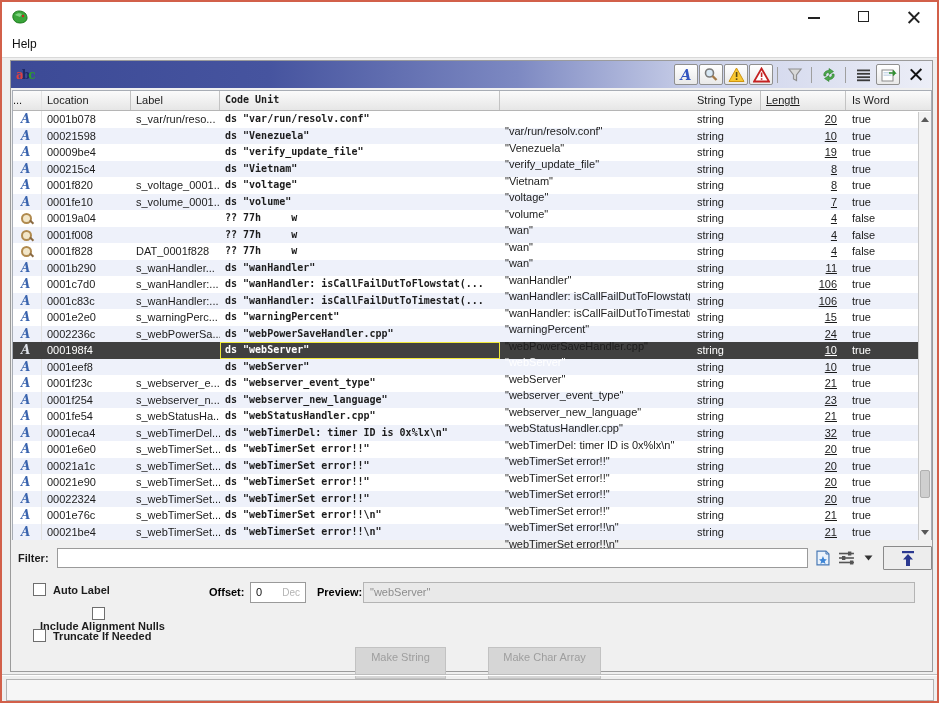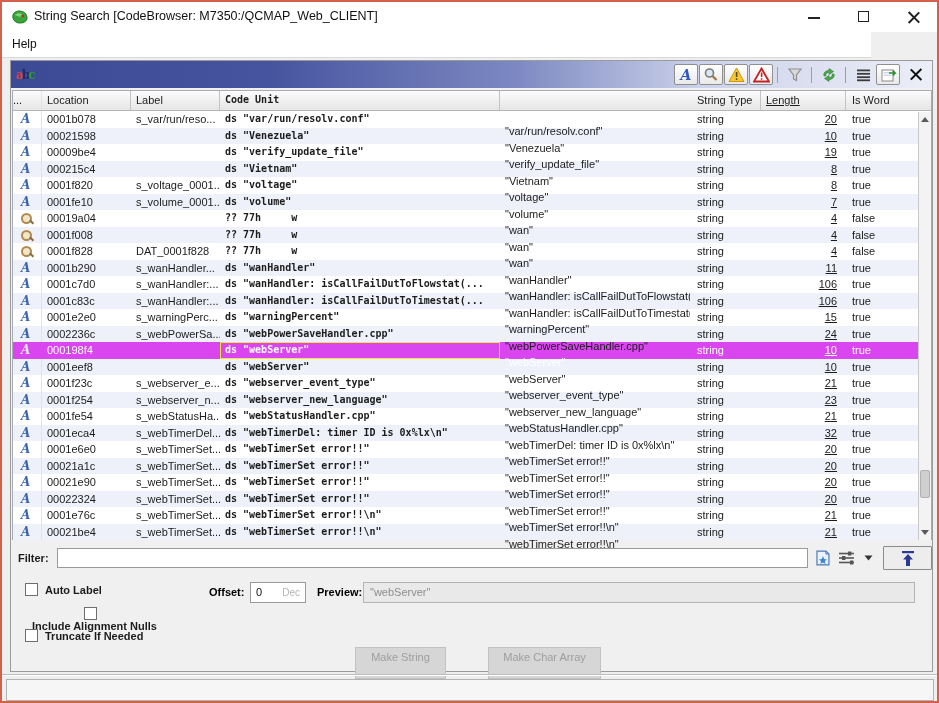--- a/index.html
+++ b/index.html
@@ -13,21 +13,21 @@
   .app-icon { position:absolute; left:9px; top:7px; width:18px; height:16px; }
   .title-text { position:absolute; left:32px; top:7px; font-size:12.5px; color:#111; white-space:nowrap; }
   .win-controls { position:absolute; right:8px; top:0; height:30px; display:flex; align-items:center; }
   .win-btn { width:30px; height:30px; position:relative; cursor:default; margin-left:20px; }
   .glyph-min { position:absolute; left:9px; top:15px; width:12px; height:1.5px; background:#222; }
   .glyph-max { position:absolute; left:9px; top:9px; width:11px; height:11px; border:1.2px solid #222; }
   .glyph-x::before, .glyph-x::after { content:""; position:absolute; left:14px; top:8px; width:1.5px; height:15px; background:#222; }
   .glyph-x::before { transform:rotate(45deg); }
   .glyph-x::after { transform:rotate(-45deg); }
   
-  .menubar { position:absolute; left:0; top:30px; width:869px; height:26px; background:#ffffff; border-bottom:1px solid #d9d9d9; }
+  .menubar { position:absolute; left:0; top:30px; width:935px; height:26px; background:#ffffff; border-bottom:1px solid #d9d9d9; }
   .menu-item { display:inline-block; padding:5px 10px 0 10px; font-size:12px; color:#111; }
   
   .panel { position:absolute; left:8px; top:58px; width:923px; height:612px; background:#f0f0f0; border:1px solid #9b9b9b; }
   .panel-header { position:absolute; left:0; top:0; width:921px; height:27px;
     background:linear-gradient(90deg,#3c4a96 0%,#46549f 28%,#7d89c2 55%,#ccd2ea 75%,#eceef7 100%);
     display:flex; align-items:center; }
   .abc-icon { font-family:"DejaVu Serif", serif; font-weight:bold; font-size:12px; margin-left:5px; letter-spacing:-2px; }
   .abc-icon .a { color:#e04040; } .abc-icon .b { color:#202a66; } .abc-icon .c { color:#2d9e2d; }
   .panel-title { color:#ffffff; font-size:11.5px; margin-left:9px; white-space:nowrap; }
   .ph-toolbar { margin-left:auto; display:flex; align-items:center; padding-right:4px; }
@@ -40,21 +40,21 @@
   .tb-x::before { transform:rotate(45deg);} .tb-x::after { transform:rotate(-45deg);}
   
   .tablewrap { position:absolute; left:1px; top:29px; width:920px; height:450px; background:#ffffff; border:1px solid #a8adb5; }
   .thead { display:flex; height:20px; background:linear-gradient(#fbfbfb,#e6e6e6); border-bottom:1px solid #b5b5b5; }
   .th { font-size:11px; color:#1c1c1c; padding:3px 0 0 5px; border-right:1px solid #c3c3c3; position:relative; white-space:nowrap; overflow:hidden; }
   .th.sorted { background:#cbe3f6; }
   .sort-ind { position:absolute; right:4px; top:3px; }
   .tbody { position:relative; width:907px; }
   .trow { display:flex; height:16.5px; align-items:center; background:#ffffff; }
   .trow.alt { background:#eef1fa; }
-  .trow.selected { background:#d946ef; color:#ffffff; }
+  .trow.selected { background:#404040; color:#ffffff; }
   .td { font-size:11px; color:#1c1c1c; padding-left:5px; white-space:pre; overflow:hidden; height:16.5px; line-height:16.5px; }
   .trow.selected .td { color:#ffffff; }
   .c-icon{width:29px; border-right:1px solid #e3e3e3; position:relative; padding-left:0;}
   .trow.selected .c-icon{border-right-color:transparent;}
   .c-loc{width:89px;} .c-label{width:89px;} .c-code{width:280px; font-family:"DejaVu Sans Mono", monospace; font-size:10px; font-weight:bold;}
   .c-view{width:190px;margin-top:24px;} .c-type{width:71px; padding-left:7px;} .c-len{width:85px; text-align:right; padding-right:9px;text-decoration:underline;} .c-word{width:74px; padding-left:6px;}
   .trow.selected .c-code { outline:1px solid #efe838; outline-offset:-1px; }
   .ic-a::before { content:"A"; font-family:"DejaVu Serif", serif; font-style:italic; font-weight:bold; font-size:12px; color:#3a64ae; position:absolute; left:8px; top:0px; line-height:16.5px; }
   .trow.selected .ic-a::before { color:#dfe3ea; }
   .ic-mag::before { content:""; position:absolute; left:8px; top:3px; width:7px; height:7px; border:2px solid #b08a4e; border-radius:50%; background:#f2e6c8; }
@@ -67,21 +67,21 @@
   .tri-dn { width:0; height:0; border-left:4px solid transparent; border-right:4px solid transparent; border-top:5px solid #5a5a5a; }
   .sb-thumb { position:absolute; left:1px; top:358px; width:10px; height:28px; background:#cfcfcf; border:1px solid #b0b0b0; border-radius:2px; }
   
   .filter-row { position:absolute; left:0; top:484px; width:921px; height:26px; display:flex; align-items:center; }
   .filter-label { font-size:11px; font-weight:bold; color:#1c1c1c; margin-left:7px; }
   .filter-input { margin-left:8px; width:755px; height:20px; border:1px solid #9a9a9a; background:#ffffff; font-size:11px; padding:0 4px; }
   .ficon { margin-left:6px; }
   .scrolltop-btn { margin-left:10px; width:49px; height:24px; border:1px solid #8a8a8a; background:#ededed; display:flex; align-items:center; justify-content:center; border-radius:1px; }
   
   .opts { position:absolute; left:0; top:512px; width:921px; height:98px; }
-  .cbrow { position:absolute; left:14px; display:flex; align-items:center; }
+  .cbrow { position:absolute; left:22px; display:flex; align-items:center; }
   .cbrow .box { width:13px; height:13px; border:1px solid #6e6e6e; background:#ffffff; }
   .cbrow .cblabel { font-size:11px; font-weight:bold; color:#1c1c1c; margin-left:7px; }
   .offset-label { position:absolute; left:198px; top:13px; font-size:11px; font-weight:bold; }
   .offset-field { position:absolute; left:239px; top:9px; width:56px; height:21px; border:1px solid #9a9a9a; background:#ffffff; font-size:11px; }
   .offset-val { position:absolute; left:5px; top:3px; color:#111; }
   .offset-unit { position:absolute; right:5px; top:4px; color:#b4b4b4; font-size:10px; }
   .preview-label { position:absolute; left:306px; top:13px; font-size:11px; font-weight:bold; }
   .preview-field { position:absolute; left:352px; top:9px; width:552px; height:21px; border:1px solid #b4b4b4; background:#e9e9e9; font-size:11px; color:#8d8d8d; padding:3px 0 0 6px; white-space:nowrap; overflow:hidden; }
   .mk-btn { position:absolute; top:74px; height:32px; background:#d6d6d6; border:1px solid #c2c2c2; color:#9e9e9e; font-size:11px; text-align:center; padding-top:3px; }
   .mk-string { left:344px; width:91px; } .mk-char { left:477px; width:113px; }
@@ -93,21 +93,20 @@
 <body>
 
 <div class="window">
 
   <div class="titlebar">
     <svg class="app-icon" viewBox="0 0 18 16">
       <path d="M2 9 C1 5 4 2 8 2 C13 2 16 5 16 9 C16 12 13 14 9 14 C5 14 3 12 2 9 Z" fill="#3aa53a" stroke="#1d7a1d" stroke-width="1"></path>
       <path d="M4 6 C6 4 9 4 11 5 L9 8 Z" fill="#7fd47f"></path>
       <circle cx="12" cy="7" r="1.2" fill="#cc2222"></circle>
     </svg>
-    <span class="title-text">String Search [CodeBrowser: M7350:/QCMAP_Web_CLIENT]</span>
     <div class="win-controls">
       <div class="win-btn">
           <div class="glyph-min"></div>
         </div>
       <div class="win-btn">
           <div class="glyph-max"></div>
         </div>
       <div class="win-btn glyph-x"></div>
     </div>
   </div>

